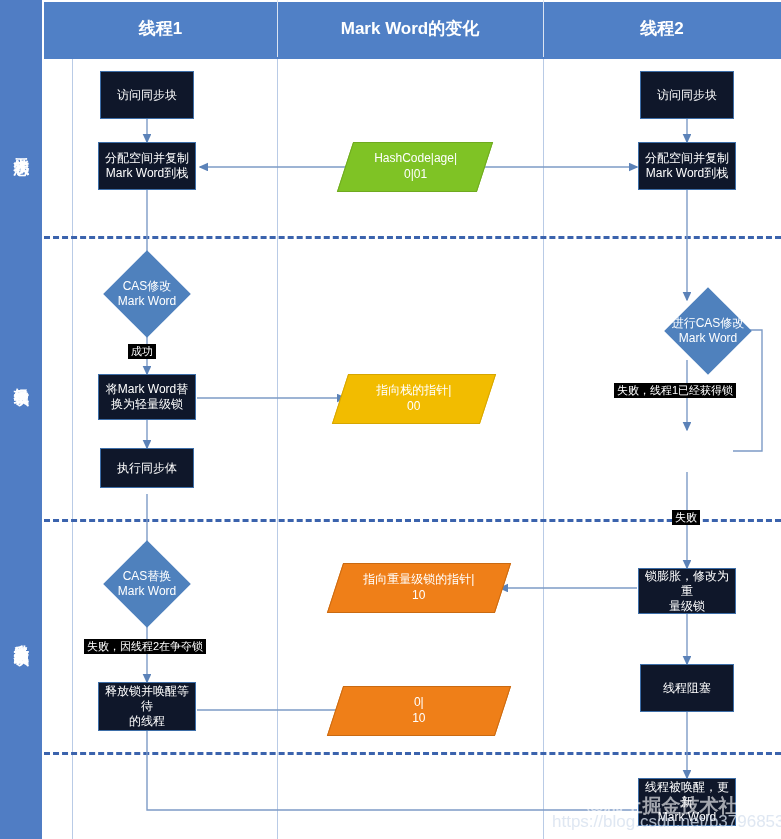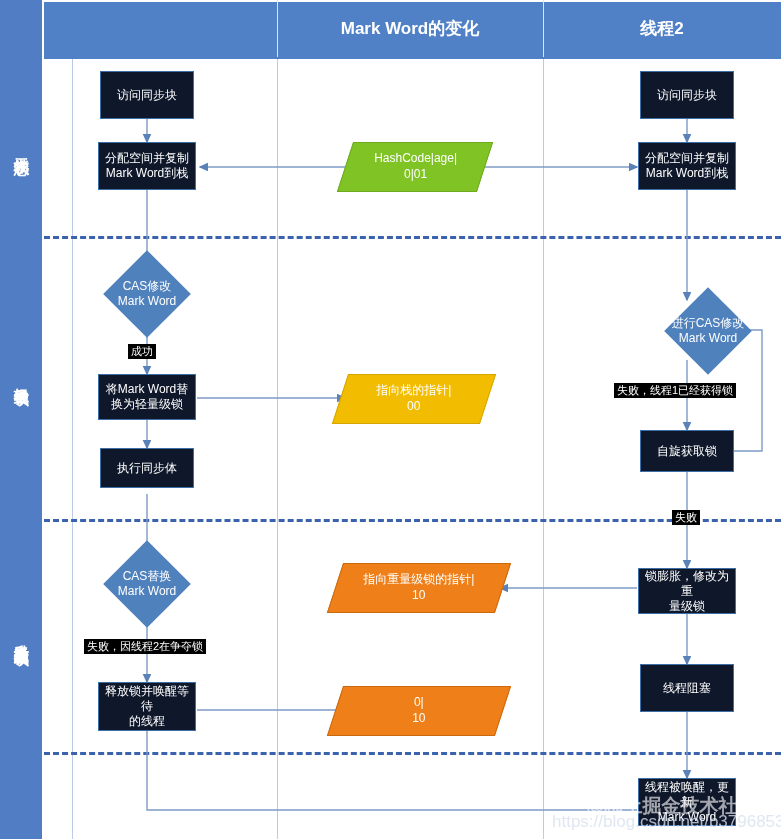--- a/index.html
+++ b/index.html
@@ -191,20 +191,23 @@
     </div>
     <div class="sidebar-seg" style="top:238px;height:280px;">
       <span class="sidebar-label">轻量级锁</span>
     </div>
     <div class="sidebar-seg" style="top:521px;height:230px;">
       <span class="sidebar-label">升级为重量级锁</span>
     </div>
   </div>
 
   <div class="header-band"></div>
+  <div class="header-cell" style="left:44px;width:233px;">
+    <span>线程1</span>
+  </div>
   <div class="header-cell" style="left:277px;width:266px;">
     <span>Mark Word的变化</span>
   </div>
   <div class="header-cell" style="left:543px;width:238px;">
     <span>线程2</span>
   </div>
   <div class="header-div" style="left:277px;"></div>
   <div class="header-div" style="left:543px;"></div>
 
   <div class="lane-line" style="left:72px;top:59px;height:780px;"></div>
@@ -356,23 +359,20 @@
         <span>进行CAS修改</span><br>
         <span>Mark Word</span>
       </span>
     </div>
   </div>
 
   <div class="edge-label" style="left:614px;top:383px;">
     <span>失败，线程1已经获得锁</span>
   </div>
 
-  <div class="node" style="left:640px;top:430px;width:94px;height:42px;">
-    <span>自旋获取锁</span>
-  </div>
 
   <div class="edge-label" style="left:672px;top:510px;">
     <span>失败</span>
   </div>
 
   <div class="node" style="left:638px;top:568px;width:98px;height:46px;">
     <span>
       <span>锁膨胀，修改为重</span><br>
       <span>量级锁</span>
     </span>

